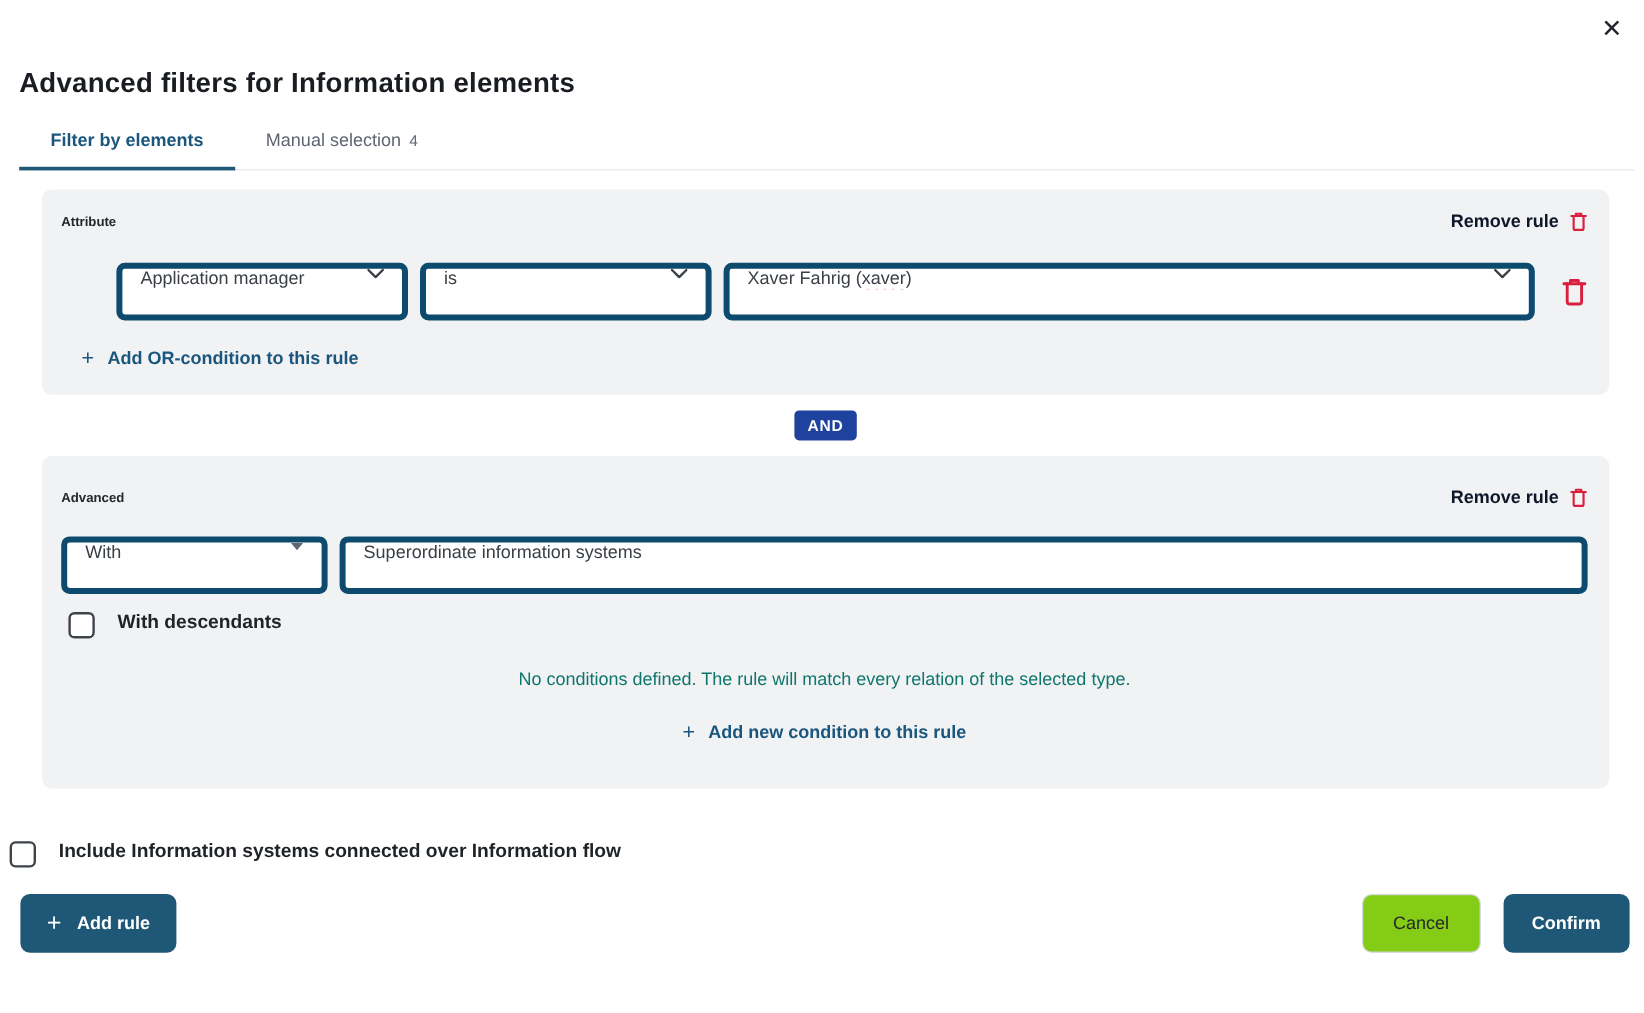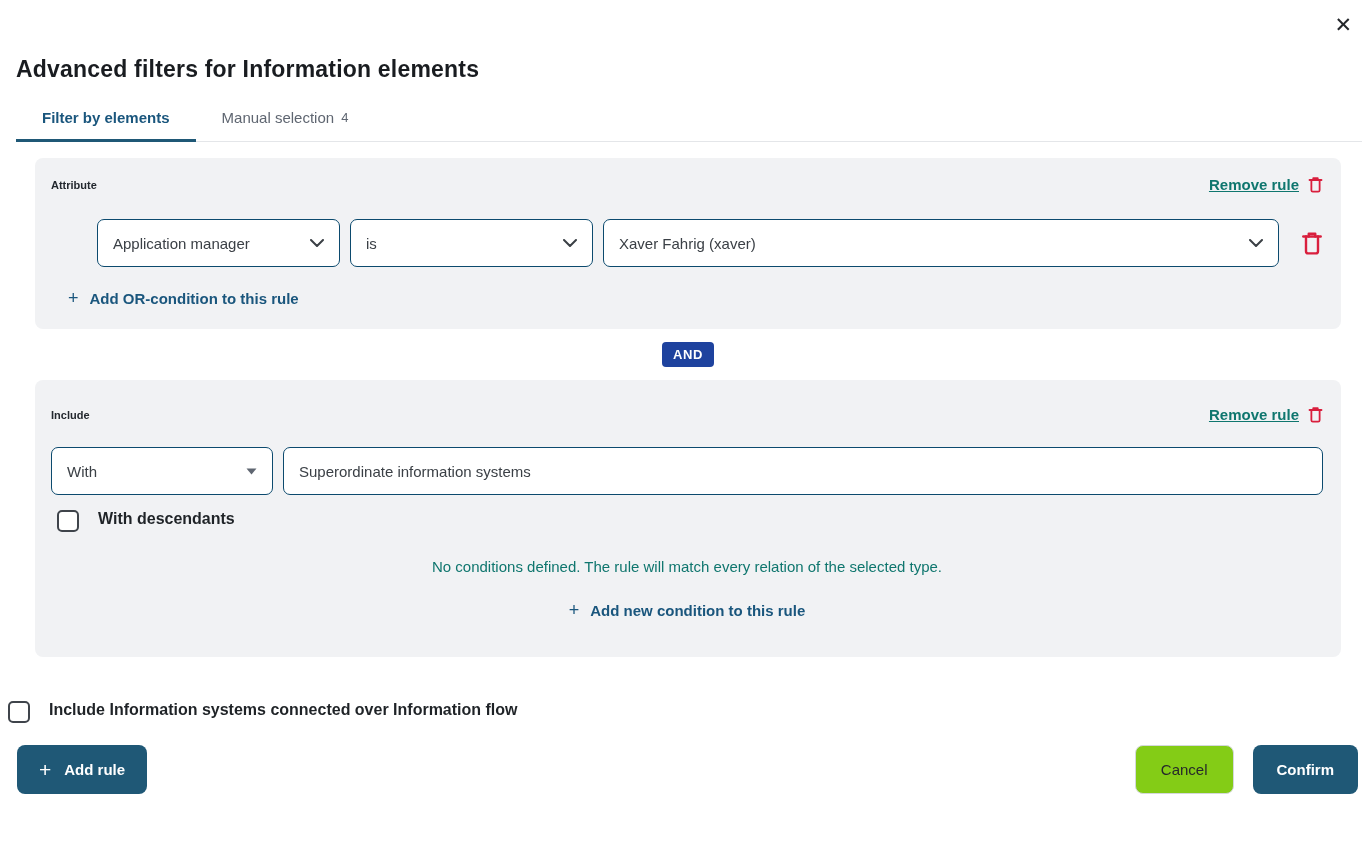--- a/index.html
+++ b/index.html
@@ -68,42 +68,41 @@
   .card-header {
     display: flex;
     justify-content: space-between;
     align-items: center;
   }
   .card-title { font-size: 11px; font-weight: bold; color: #23282e; }
   .remove-rule {
     display: flex;
     align-items: center;
     gap: 9px;
-    color: #0f766e;
-    font-weight: bold;
-    font-size: 15px;
-    cursor: pointer;
-    text-decoration: underline;
+    color: #0f172a;
+    font-weight: bold;
+    font-size: 15px;
+    cursor: pointer;
   }
 
   .condition-row {
     display: flex;
     align-items: center;
     gap: 10px;
     margin-top: 26px;
   }
   .condition-row.indented { margin-left: 46px; }
 
   .select, .text-field {
     background: #ffffff;
-    border: 1px solid #0c4a6e;
+    border: 5px solid #0c4a6e;
     border-radius: 7px;
     height: 48px;
     display: flex;
-    align-items: center;
+    align-items: flex-start;
     padding: 0 15px;
     font-size: 15px;
     color: #3b4046;
     cursor: pointer;
   }
   .select { justify-content: space-between; gap: 10px; }
   .w-attr { width: 243px; flex: none; }
   .w-op { width: 243px; flex: none; }
   .grow { flex: 1; }
   .w-reldir { width: 222px; flex: none; }
@@ -292,21 +291,21 @@
       <span>Add OR-condition to this rule</span>
     </div>
   </div>
 
   <div class="and-divider">
     <div class="and-badge">AND</div>
   </div>
 
   <div class="card relation-card">
     <div class="card-header">
-      <div class="card-title">Include</div>
+      <div class="card-title">Advanced</div>
       <div class="remove-rule">
         <span>Remove rule</span>
         <span>
           <svg width="15" height="17" viewBox="0 0 20 22" fill="none" stroke="#d91f3d" stroke-width="2.4" stroke-linecap="round" stroke-linejoin="round">
             <path d="M2 5h16"></path>
               <path d="M7 5V2.5h6V5"></path>
             <path d="M4.5 5v13.5A2 2 0 0 0 6.5 20.5h7a2 2 0 0 0 2-2V5"></path>
           </svg>
         </span>
       </div>

